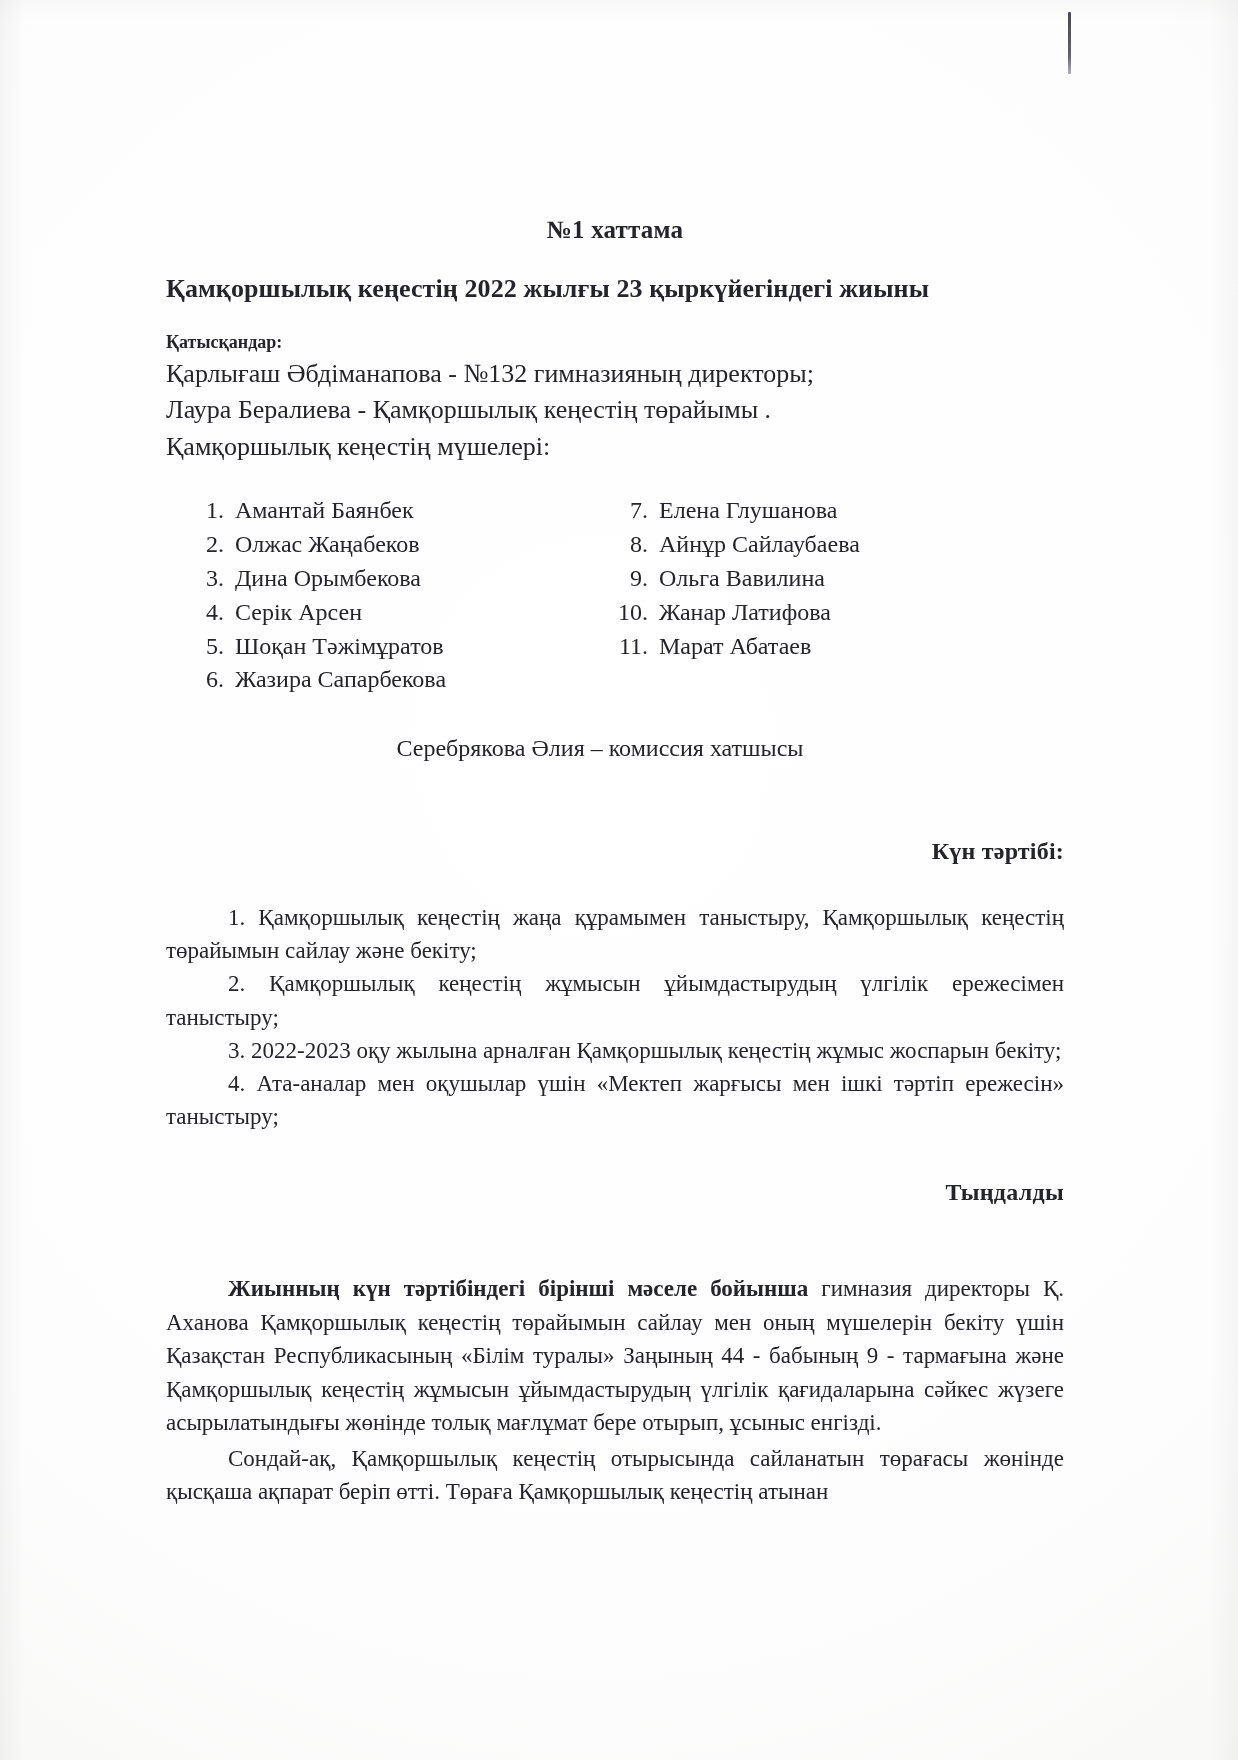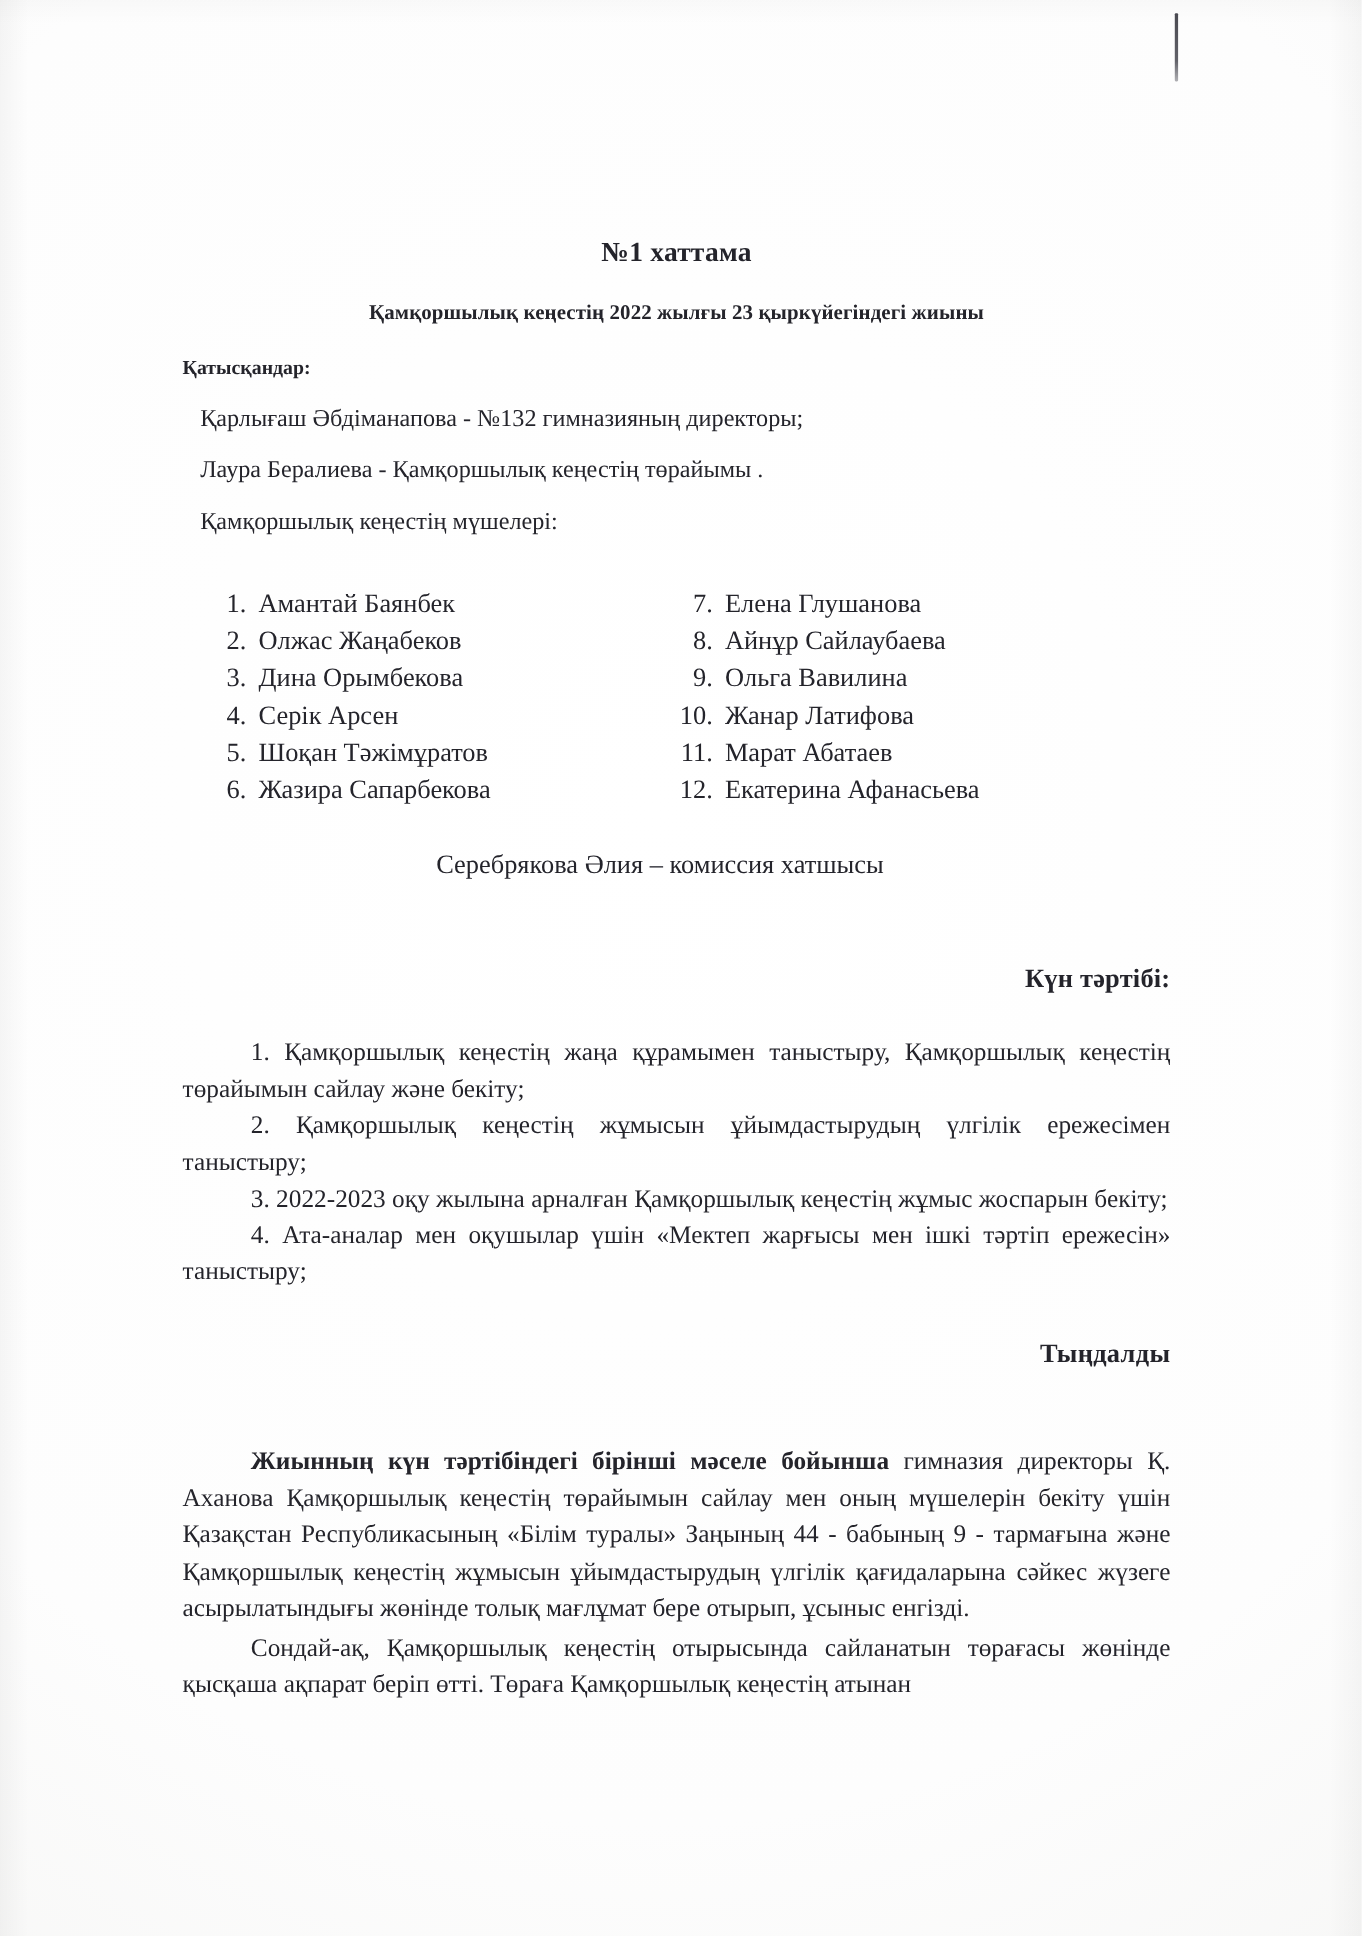--- a/index.html
+++ b/index.html
@@ -65,42 +65,41 @@
 
   .title {
     text-align: center;
     font-weight: bold;
     font-size: 25px;
     letter-spacing: 0.2px;
     margin: 0;
     padding-top: 216px;
   }
   .subtitle {
-    text-align: center;
-    font-weight: bold;
-    font-size: 19px;
+    font-weight: bold;
+    font-size: 26px;
     margin: 0;
     padding-top: 30px;
     letter-spacing: 0.1px;
   }
 
   .attendees {
     margin: 0;
     padding-top: 26px;
   }
   .attendees-head {
     font-size: 18px;
     font-weight: bold;
     line-height: 1.42;
     margin: 0;
   }
   .attendees-line {
-    font-size: 22px;
+    font-size: 26px;
     line-height: 1.42;
-    margin: 16px;
+    margin: 0;
   }
 
   .members-block {
     display: flex;
     padding-top: 28px;
   }
   .members-col {
     flex: 0 0 auto;
   }
   .members-col.left { width: 372px; padding-left: 32px; }
@@ -234,24 +233,20 @@
           <span class="member-name"> Ольга Вавилина</span>
         </div>
         <div class="member">
           <span class="member-num">10.</span>
           <span class="member-name">Жанар Латифова</span>
         </div>
         <div class="member">
           <span class="member-num">11.</span>
           <span class="member-name">Марат Абатаев</span>
         </div>
-        <div class="member">
-          <span class="member-num">12.</span>
-          <span class="member-name"> Екатерина Афанасьева</span>
-        </div>
       </div>
     </div>
 
     <p class="secretary">Серебрякова Әлия – комиссия хатшысы</p>
 
     <h3 class="agenda-head">Күн тәртібі:</h3>
 
     <div class="agenda-body">
       <p class="agenda-item">1. Қамқоршылық кеңестің  жаңа құрамымен таныстыру, Қамқоршылық кеңестің  төрайымын сайлау және бекіту;</p>
       <p class="agenda-item">2. Қамқоршылық кеңестің жұмысын ұйымдастырудың үлгілік ережесімен таныстыру;</p>

